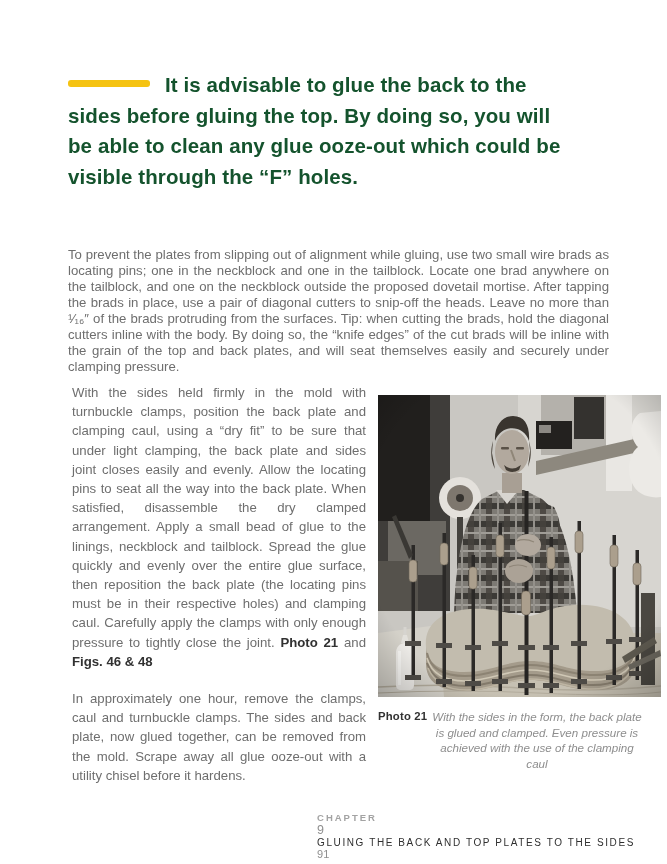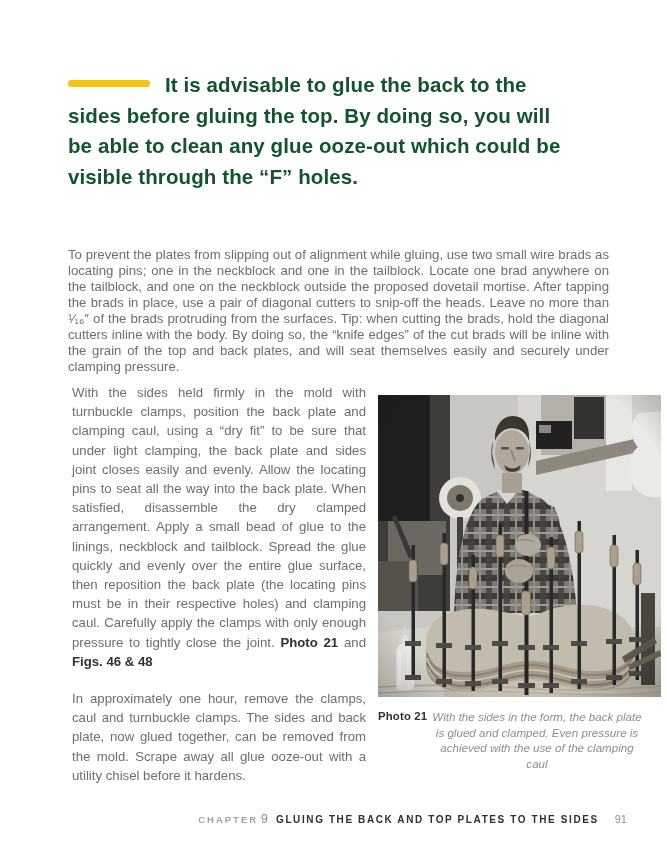--- a/index.html
+++ b/index.html
@@ -56,30 +56,30 @@
   }
   .caption-text{
     font-style:italic;font-size:11.6px;line-height:15.5px;color:#8d8d8d;
     width:214px;
     text-align:center;
   }
 
   
   .footer{
     position:absolute;right:40px;top:812px;
-    display:flex;align-items:baseline;white-space:nowrap;
+    display:flex;align-items:baseline;white-space:nowrap;flex-direction:column;
   }
   .footer-chapter-label{
     font-size:9.5px;letter-spacing:2px;color:#a3a3a3;font-weight:bold;
   }
   .footer-chapter-number{
     font-size:12.5px;color:#8f8f8f;margin-left:3px;
   }
   .footer-title{
-    font-size:10px;font-weight:bold;letter-spacing:1.6px;color:#2f2f2f;
+    font-size:10px;font-weight:normal;letter-spacing:1.6px;color:#2f2f2f;
     margin-left:8px;
   }
   .footer-page-number{
     font-size:11px;color:#8f8f8f;margin-left:16px;
   }
 </style>
 </head>
 <body>
 
 <div class="page">

